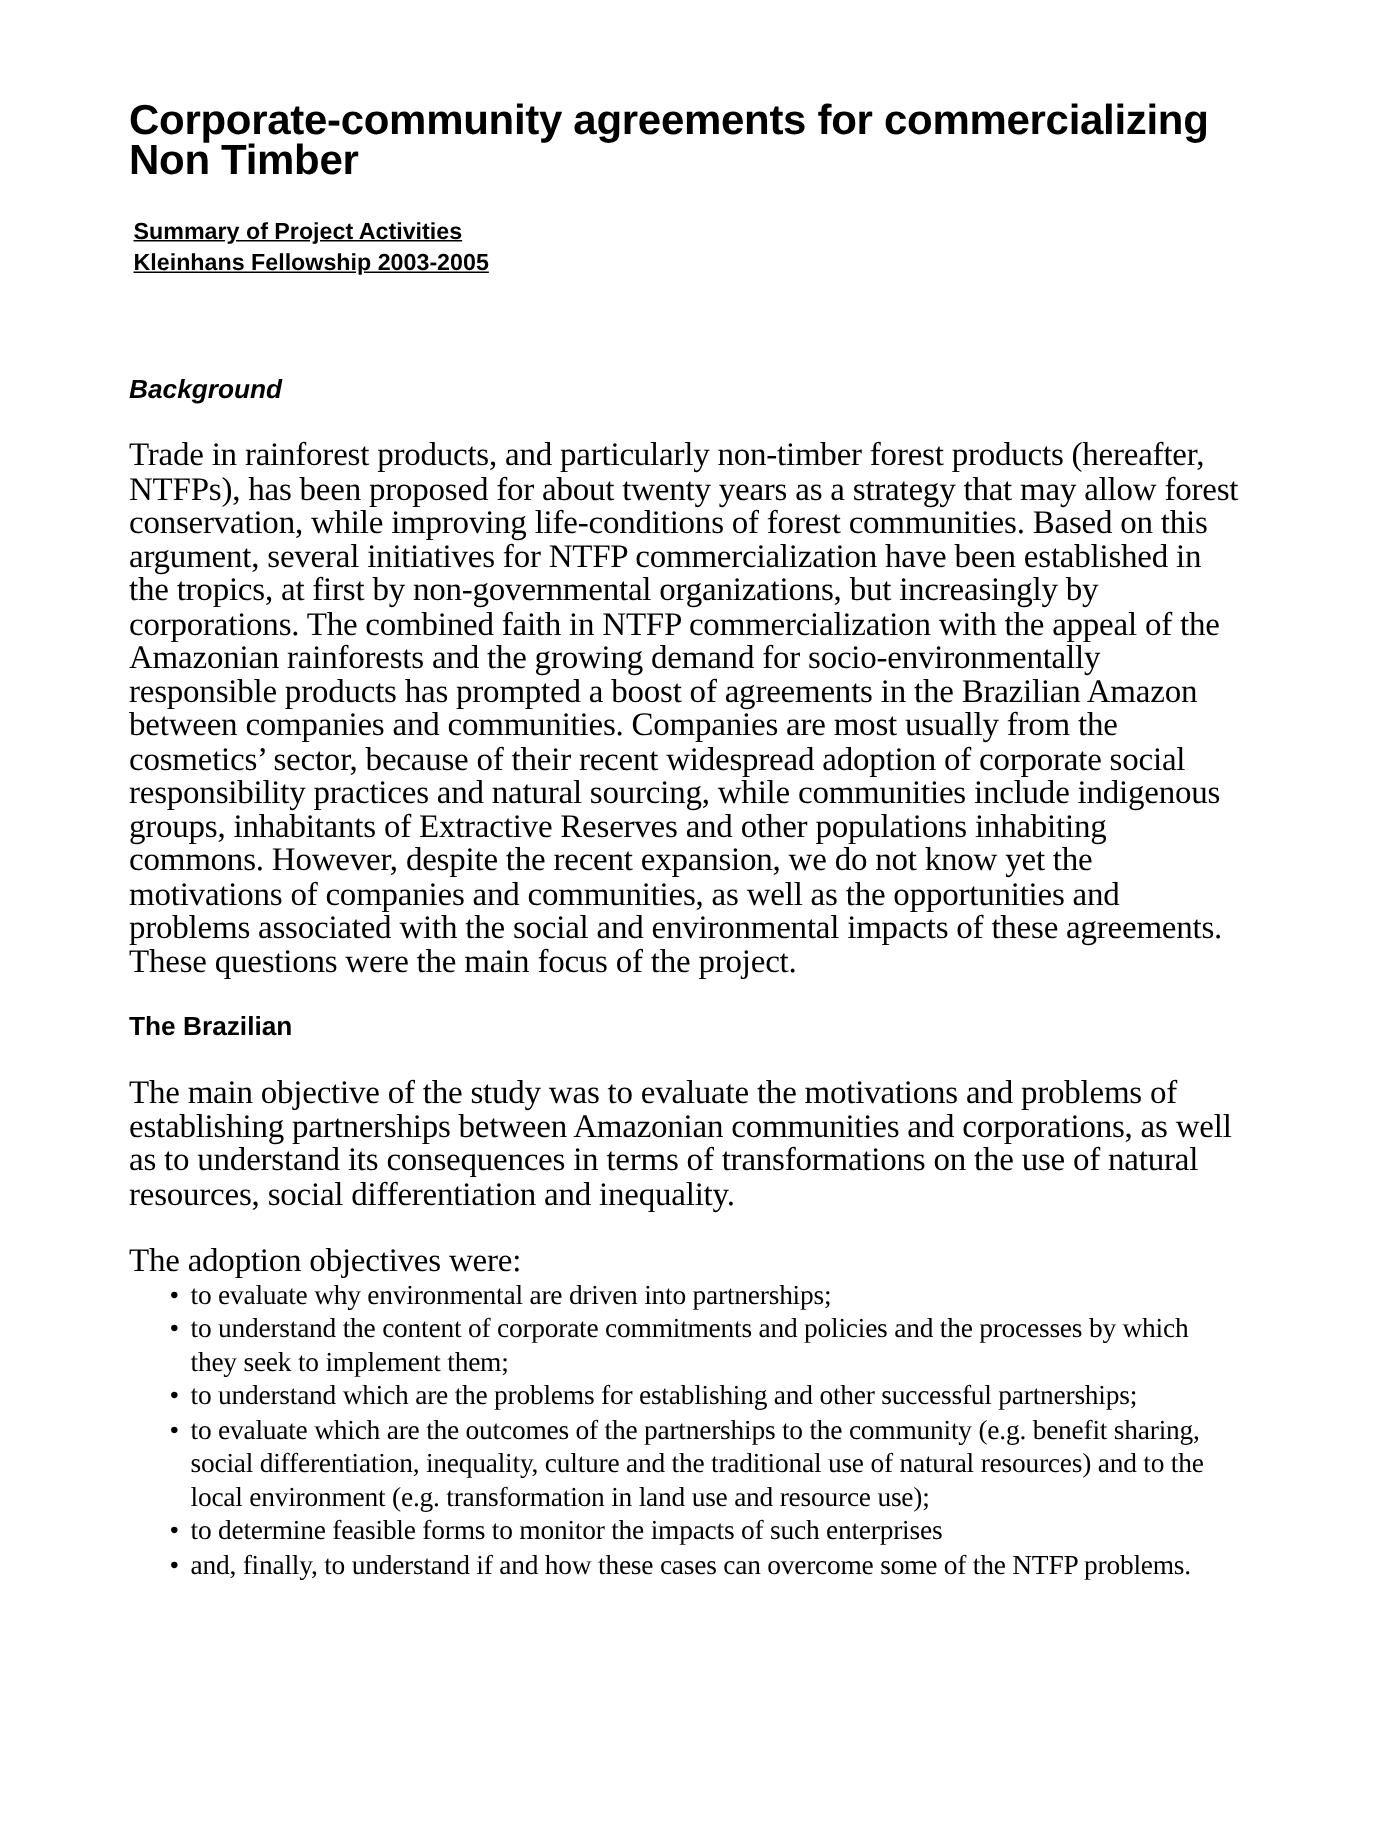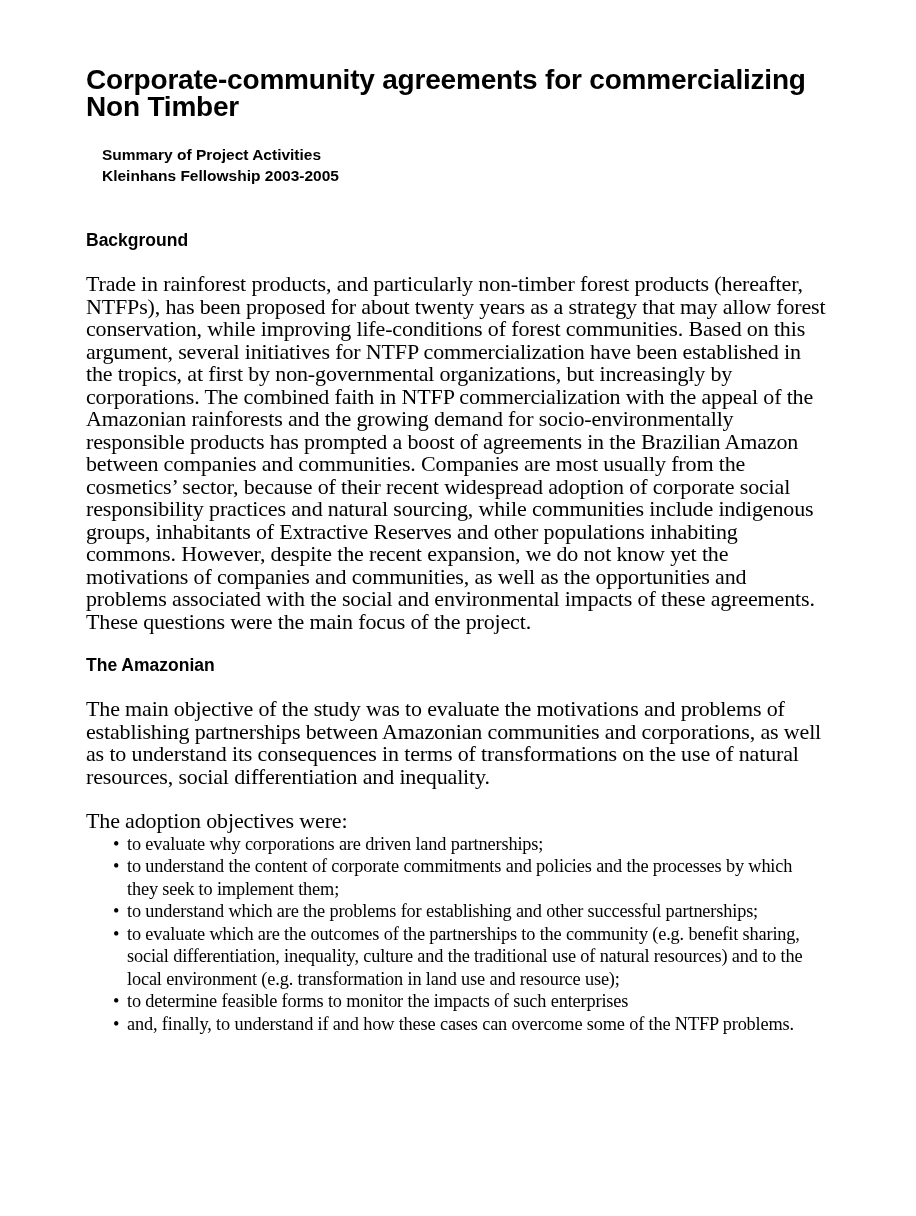--- a/index.html
+++ b/index.html
@@ -26,21 +26,22 @@
       font-size: 28px;
       line-height: 27px;
       margin: 0;
       letter-spacing: -0.2px;
     }
     .meta-block {
       font-family: "Liberation Sans", sans-serif;
       font-weight: bold;
       font-size: 15.5px;
       line-height: 20.5px;
-      margin: 16px;
+      margin: 3px;
+      text-decoration: underline;
     }
     .meta-block div { white-space: nowrap; }
     .h2 {
       font-family: "Liberation Sans", sans-serif;
       font-weight: bold;
       font-size: 17.5px;
       line-height: 22px;
       margin: 0;
     }
     .body-text {
@@ -77,34 +78,34 @@
   <h1 class="title">
     <div>Corporate-community agreements for commercializing Non Timber</div>
   </h1>
 
   <div class="meta-block" style="margin-top:25px;">
     <div>Summary of Project Activities</div>
     <div>Kleinhans Fellowship 2003-2005</div>
   </div>
 
 
-  <h2 class="h2" style="margin-top:43px;">Background</h2>
+  <h2 class="h2" style="margin-top:62px;font-style:italic;">Background</h2>
 
   <p class="body-text" style="margin-top:22px;">Trade in rainforest products, and particularly non-timber forest products (hereafter, NTFPs), has been proposed for about twenty years as a strategy that may allow forest conservation, while improving life-conditions of forest communities. Based on this argument, several initiatives for NTFP commercialization have been established in the tropics, at first by non-governmental organizations, but increasingly by corporations. The combined faith in NTFP commercialization with the appeal of the Amazonian rainforests and the growing demand for socio-environmentally responsible products has prompted a boost of agreements in the Brazilian Amazon between companies and communities. Companies are most usually from the cosmetics’ sector, because of their recent widespread adoption of corporate social responsibility practices and natural sourcing, while communities include indigenous groups, inhabitants of Extractive Reserves and other populations inhabiting commons. However, despite the recent expansion, we do not know yet the motivations of companies and communities, as well as the opportunities and problems associated with the social and environmental impacts of these agreements. These questions were the main focus of the project.</p>
 
-  <h2 class="h2" style="margin-top:21px;">The Amazonian</h2>
+  <h2 class="h2" style="margin-top:21px;">The Brazilian</h2>
 
   <p class="body-text" style="margin-top:22px;">The main objective of the study was to evaluate the motivations and problems of establishing partnerships between Amazonian communities and corporations, as well as to understand its consequences in terms of transformations on the use of natural resources, social differentiation and inequality.</p>
 
   <p class="body-text" style="margin-top:22px;">The adoption objectives were:</p>
 
   <ul class="objectives">
     <li>
       <span class="bullet">•</span>
-      <span>to evaluate why corporations are driven land partnerships;</span>
+      <span>to evaluate why environmental are driven into partnerships;</span>
     </li>
     <li>
       <span class="bullet">•</span>
       <span>to understand the content of corporate commitments and policies and the processes by which they seek to implement them;</span>
     </li>
     <li>
       <span class="bullet">•</span>
       <span>to understand which are the problems for establishing and other successful partnerships;</span>
     </li>
     <li>

